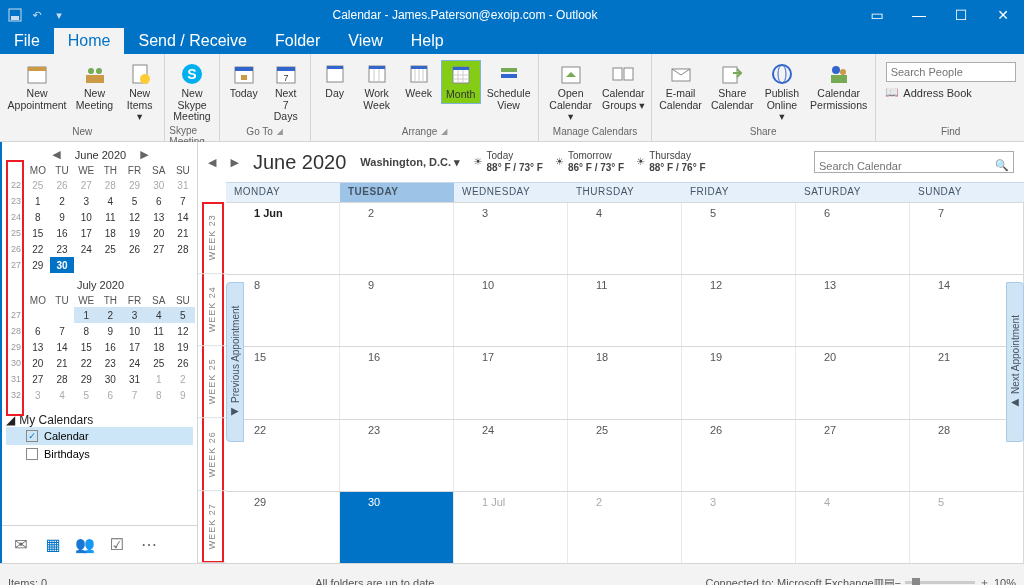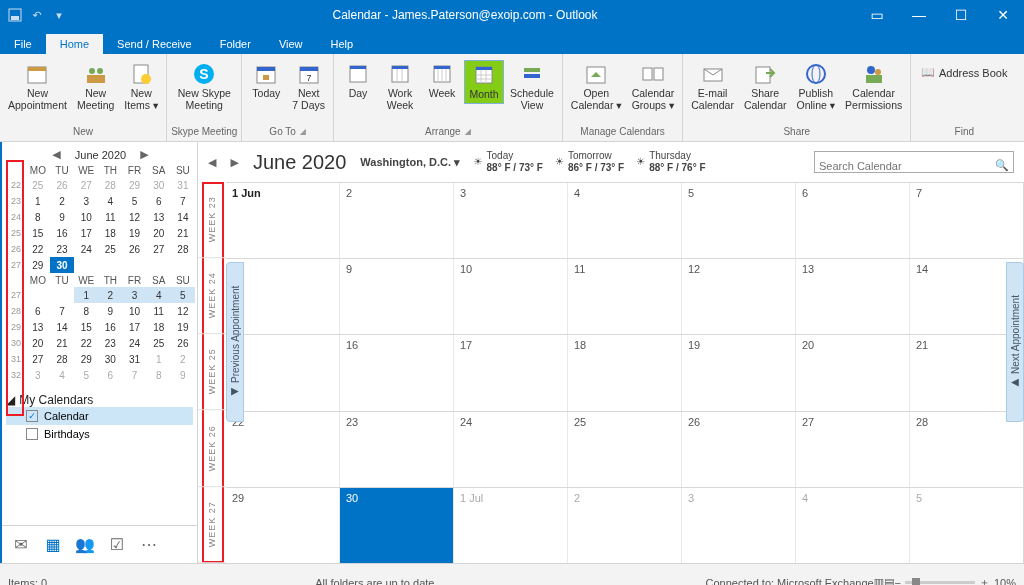--- a/index.html
+++ b/index.html
@@ -8,21 +8,21 @@
 
 .titlebar { height: 30px; background: #0173c7; color: #fff; display: flex; align-items: center; padding: 0 6px; }
 .titlebar .qat { display: flex; gap: 4px; align-items: center; }
 .titlebar .qat span { width: 18px; height: 18px; display: flex; align-items: center; justify-content: center; color: #cde; }
 .titlebar .title { flex: 1; text-align: center; font-size: 12px; }
 .titlebar .win-controls { display: flex; gap: 12px; }
 .titlebar .win-controls span { width: 30px; text-align: center; font-size: 14px; }
 
 
 .menubar { height: 24px; background: #0173c7; display: flex; align-items: flex-end; }
-.menubar .tab { padding: 4px 14px; color: #fff; font-size: 11px; cursor: pointer; }
+.menubar .tab { padding: 4px 14px; color: #fff; font-size: 16px; cursor: pointer; }
 .menubar .tab.file { background: #0173c7; }
 .menubar .tab.active { background: #f3f3f3; color: #0173c7; }
 
 
 .ribbon { height: 88px; background: #f3f3f3; border-bottom: 1px solid #d4d4d4; display: flex; }
 .rgroup { border-right: 1px solid #d4d4d4; padding: 2px 4px; display: flex; flex-direction: column; align-items: center; justify-content: space-between; }
 .rgroup .buttons { display: flex; gap: 2px; flex: 1; align-items: flex-start; padding-top: 4px; }
 .rgroup .glabel { font-size: 10px; color: #666; padding-bottom: 2px; display:flex; align-items:center; gap:4px;}
 .rbtn { display: flex; flex-direction: column; align-items: center; justify-content: flex-start; padding: 2px 4px; cursor: pointer; min-width: 40px; }
 .rbtn.active { background: #84cc16; border: 1px solid #7fb3dc; }
@@ -81,21 +81,21 @@
 .calgrid { flex: 1; display: flex; position: relative; }
 .wkbar { width: 28px; display: flex; flex-direction: column; position:relative;}
 .wkbar .wkcell { flex: 1; writing-mode: vertical-rl; transform: rotate(180deg); font-size: 9px; color: #888; text-align: center; border-top: 1px solid #e0e0e0; display: flex; align-items: center; justify-content: center; letter-spacing: 1px; }
 .wkbar-outline{position:absolute;top:0;bottom:0;left:4px;right:2px;border:2px solid #ed1c24;pointer-events:none;}
 .gridrows { flex: 1; display: flex; flex-direction: column; }
 .gridrow { flex: 1; display: flex; border-top: 1px solid #d8d8d8; }
 .gridrow .cell { flex: 1; border-right: 1px solid #e8e8e8; padding: 4px 6px; font-size: 11px; color: #555; position: relative; }
 .gridrow .cell:last-child { border-right: 1px solid #d8d8d8; }
 .gridrow .cell.dim { color: #aaa; }
 .gridrow .cell.today { background: #0173c7; color: #fff; font-weight: bold; }
-.gridrow .cell .dl { font-weight: 500;}
+.gridrow .cell .dl { font-weight: 500; margin-left: 22px;}
 .gridrow .cell.first .dl{ font-weight:bold; color:#222;}
 .prev-appt{position:absolute;left:28px;top:80px;width:18px;height:160px;background:#cfe4f5;border:1px solid #a9cbe8;writing-mode:vertical-rl;transform:rotate(180deg);font-size:10px;color:#456;display:flex;align-items:center;justify-content:center;gap:4px;cursor:pointer;border-radius:0 4px 4px 0;}
 .next-appt{position:absolute;right:0;top:80px;width:18px;height:160px;background:#cfe4f5;border:1px solid #a9cbe8;writing-mode:vertical-rl;transform:rotate(180deg);font-size:10px;color:#456;display:flex;align-items:center;justify-content:center;gap:4px;cursor:pointer;border-radius:4px 0 0 4px;}
 
 
 .statusbar { height: 38px; background: #f3f3f3; border-top: 1px solid #d4d4d4; display: flex; align-items: center; font-size: 11px; color: #555; padding: 0 8px; }
 .statusbar .sb-center { flex: 1; text-align: center; }
 .statusbar .sb-right { display: flex; align-items: center; gap: 0; }
 .statusbar .zoom { display:flex; align-items:center; gap:4px;}
 .statusbar .ztrack{width:70px;height:3px;background:#ccc;position:relative;}
@@ -334,20 +334,21 @@
               <rect x="3" y="12" width="16" height="8" fill="#7a5"></rect>
             </svg>
           </div>
           <div class="rlabel">Calendar<br>Permissions</div>
         </div>
     </div>
     <div class="glabel">Share</div>
   </div>
   <div class="rgroup" style="border-right:none;">
     <div class="rsearch">
+      <input placeholder="Search People" style="">
       <div class="ab">
           <span>📖</span>
           <span>Address Book</span>
         </div>
     </div>
     <div class="glabel">Find</div>
   </div>
 </div>
 
 <div class="main">
@@ -426,20 +427,23 @@
               <td class="">29</td>
               <td class="today">30</td>
               <td class=""></td>
               <td class=""></td>
               <td class=""></td>
               <td class=""></td>
               <td class=""></td>
             </tr>
           </tbody>
         </table>
+      <div class="minical-header" style="margin-top:4px;">
+        <span>July 2020</span>
+      </div>
       <table class="minical" id="mc2">
           <tbody>
             <tr>
               <th class="wk"></th>
               <th>MO</th>
               <th>TU</th>
               <th>WE</th>
               <th>TH</th>
               <th>FR</th>
               <th>SA</th>
@@ -560,20 +564,29 @@
               <div>Thursday</div>
               <div class="temp">88° F / 76° F</div>
             </div>
           </div>
         </div>
       <div class="calsearch">
         <input placeholder="Search Calendar" style="">
         <span class="sicon">🔍</span>
       </div>
     </div>
+    <div class="dayheaders" id="dowrow">
+        <div class="">MONDAY</div>
+        <div class="cur">TUESDAY</div>
+        <div class="">WEDNESDAY</div>
+        <div class="">THURSDAY</div>
+        <div class="">FRIDAY</div>
+        <div class="">SATURDAY</div>
+        <div class="">SUNDAY</div>
+      </div>
     <div class="calgrid">
       <div class="wkbar" id="wkbar">
           <div class="wkbar-outline"></div>
           <div class="wkcell">WEEK 23</div>
           <div class="wkcell">WEEK 24</div>
           <div class="wkcell">WEEK 25</div>
           <div class="wkcell">WEEK 26</div>
           <div class="wkcell">WEEK 27</div>
         </div>
       <div class="gridrows" id="gridrows">

